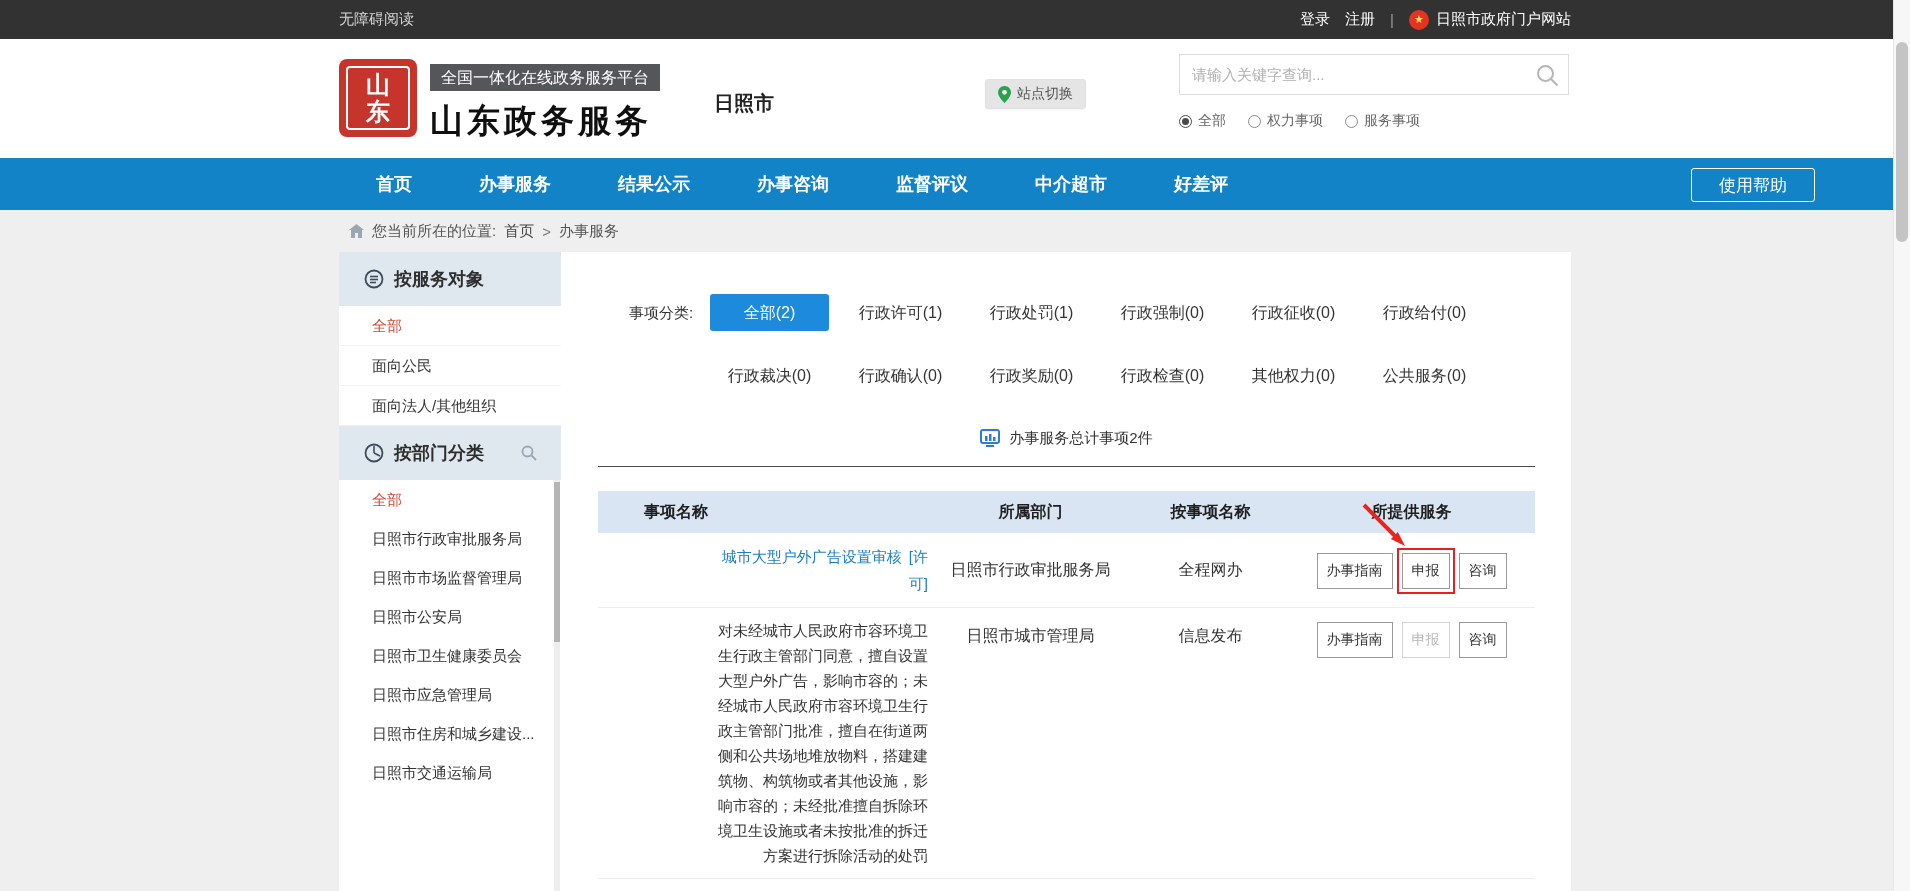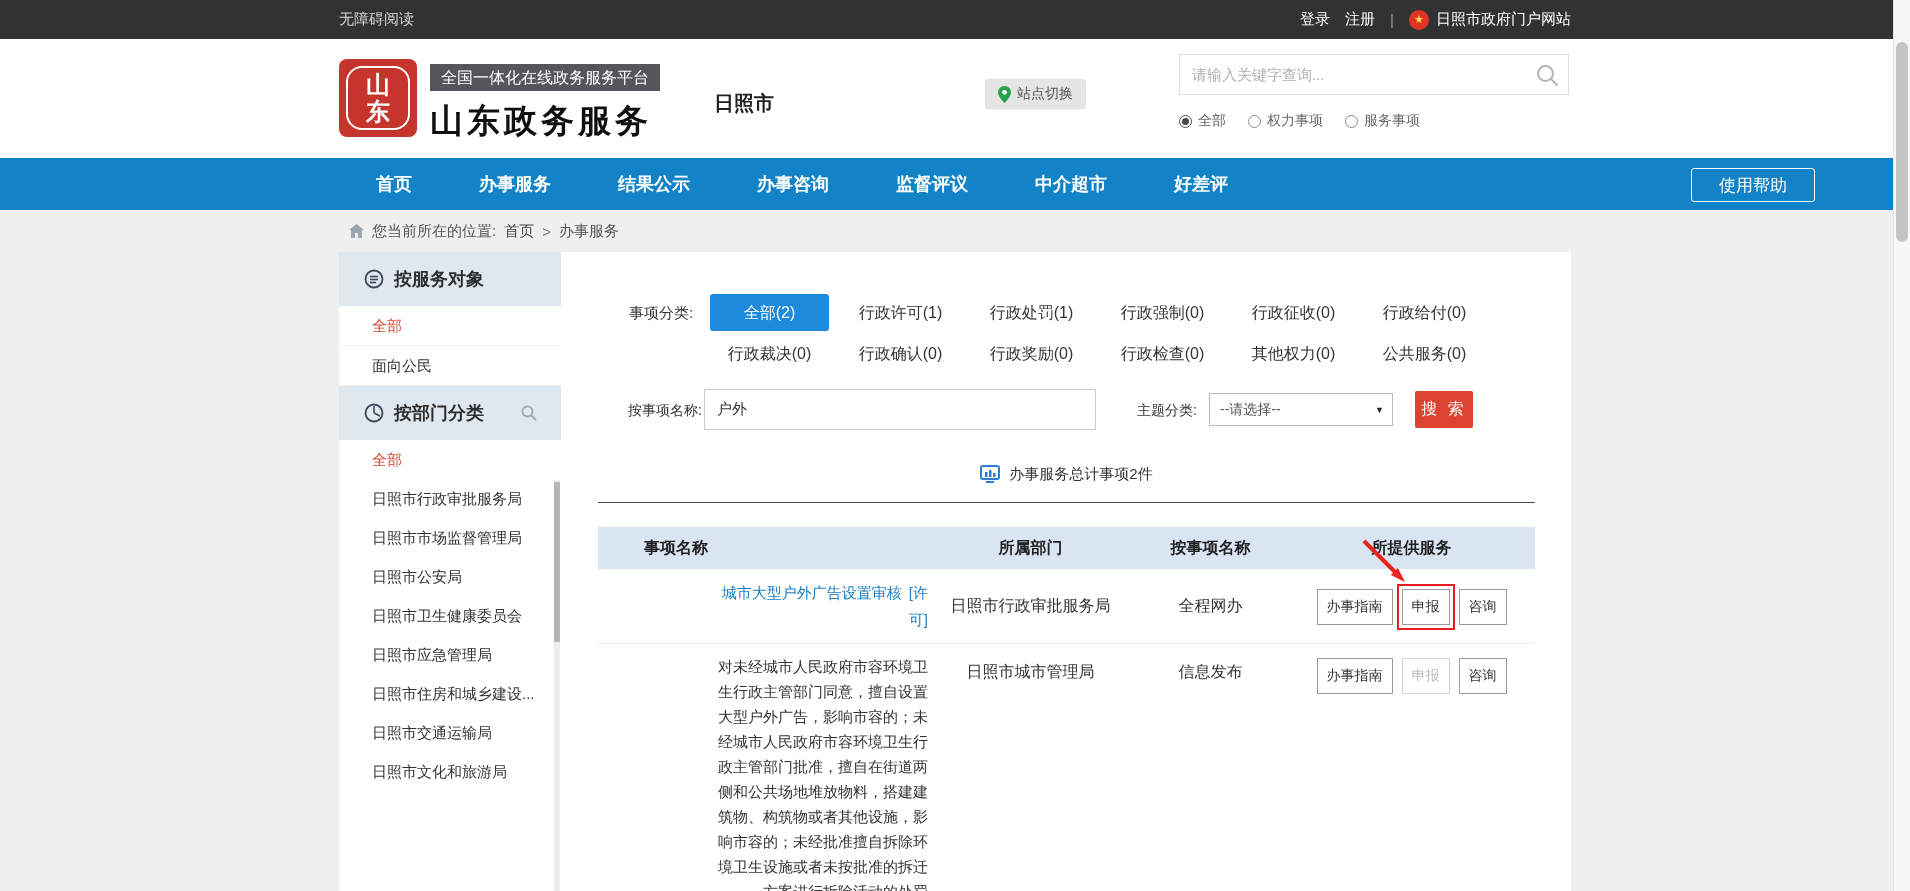--- a/index.html
+++ b/index.html
@@ -14,21 +14,21 @@
 .tb-right{display:flex;align-items:center;gap:15px;font-size:15px;color:#fff;}
 .tb-link{cursor:pointer;}
 .tb-sep{color:#9a9a9a;}
 .portal{display:flex;align-items:center;gap:7px;cursor:pointer;}
 .emblem{width:20px;height:20px;border-radius:50%;background:#e23325;display:inline-flex;align-items:center;justify-content:center;color:#ffd95e;font-size:11px;line-height:1;}
 
 
 .header{height:119px;background:#fff;}
 .logo{position:absolute;left:0;top:20px;display:flex;gap:13px;cursor:pointer;}
 .seal{width:78px;height:78px;background:#c5352b;border-radius:8px;display:flex;align-items:center;justify-content:center;}
-.seal-inner{width:64px;height:64px;border:2px solid #fff;border-radius:16px;display:flex;align-items:center;justify-content:center;}
+.seal-inner{width:64px;height:64px;border:2px solid #fff;border-radius:4px;display:flex;align-items:center;justify-content:center;}
 .seal-text{color:#fff;font-size:24px;font-weight:bold;line-height:27px;width:28px;text-align:center;}
 .logo-texts{padding-top:5px;}
 .badge{display:inline-block;background:#55565a;color:#fff;font-size:16px;line-height:27px;padding:0 11px;}
 .brand{margin-top:8px;font-size:33px;font-weight:bold;color:#0f0f0f;letter-spacing:4px;}
 .city{position:absolute;left:375px;top:51px;font-size:20px;font-weight:bold;color:#222;}
 .site-switch{position:absolute;left:646px;top:40px;height:30px;padding:0 12px;background:#e5e5e5;border:1px solid #e2e2e2;border-radius:3px;display:flex;align-items:center;gap:6px;font-size:14px;color:#555;cursor:pointer;box-shadow:0 1px 2px rgba(0,0,0,.05);}
 .search-box{position:absolute;right:2px;top:15px;width:390px;height:41px;border:1px solid #ddd;background:#fff;}
 .search-input{width:100%;height:100%;border:0;outline:none;padding:0 42px 0 12px;font-size:15px;color:#333;font-family:inherit;background:transparent;}
 .search-input::placeholder{color:#b0b0b0;}
 .search-mag{position:absolute;right:9px;top:9px;cursor:pointer;}
@@ -60,21 +60,21 @@
 .side-item{height:40px;line-height:39px;padding-left:33px;font-size:15px;color:#333;border-bottom:1px solid #f1f1f1;cursor:pointer;white-space:nowrap;}
 .dept-item{height:39px;line-height:39px;padding-left:33px;font-size:15px;color:#333;cursor:pointer;white-space:nowrap;overflow:hidden;}
 .side-item.active,.dept-item.active{color:#d14a35;}
 .side-scrollbar{position:absolute;left:215px;top:228px;bottom:0;width:6px;background:#ededed;}
 .side-scroll-thumb{position:absolute;left:0;top:2px;width:6px;height:160px;background:#b5b5b5;cursor:pointer;}
 
 
 .main{margin-left:37px;width:937px;padding-top:42px;}
 .filter-block{display:flex;}
 .filter-label{width:106px;padding-left:31px;font-size:15px;color:#333;line-height:37px;flex:none;}
-.filter-grid{display:grid;grid-template-columns:repeat(6,131px);row-gap:4px;}
+.filter-grid{display:grid;grid-template-columns:repeat(6,131px);row-gap:26px;}
 .filter-item{width:119px;height:37px;line-height:37px;text-align:center;font-size:16px;color:#333;cursor:pointer;margin:0 auto;border-radius:3px;white-space:nowrap;}
 .filter-item.active{background:#1e8adb;color:#fff;}
 
 .form-row{position:relative;height:41px;margin-top:17px;}
 .fr-label1{position:absolute;left:30px;top:13px;font-size:14px;color:#333;}
 .name-input{position:absolute;left:106px;top:0;width:392px;height:41px;border:1px solid #ccc;padding:0 12px;font-size:15px;color:#333;outline:none;font-family:inherit;background:#fff;}
 .fr-label2{position:absolute;left:539px;top:13px;font-size:14px;color:#333;}
 .topic-select{position:absolute;left:611px;top:4px;width:184px;height:33px;border:1px solid #bbb;background:#fff;display:flex;align-items:center;justify-content:space-between;padding:0 8px 0 10px;font-size:14px;color:#555;cursor:pointer;}
 .caret{font-size:9px;color:#222;}
 .submit-btn{position:absolute;left:817px;top:2px;width:58px;height:37px;background:#dc4330;color:#fff;font-size:16px;display:flex;align-items:center;justify-content:center;cursor:pointer;border-radius:2px;letter-spacing:3px;}
@@ -202,20 +202,21 @@
       <svg width="20" height="20" viewBox="0 0 20 20">
           <circle cx="10" cy="10" r="8.5" fill="none" stroke="#3c4c5c" stroke-width="1.8"></circle>
           <line x1="6" y1="7.5" x2="14" y2="7.5" stroke="#3c4c5c" stroke-width="1.6"></line>
           <line x1="6" y1="10.5" x2="14" y2="10.5" stroke="#3c4c5c" stroke-width="1.6"></line>
           <line x1="6" y1="13.5" x2="12" y2="13.5" stroke="#3c4c5c" stroke-width="1.6"></line>
         </svg>
       <span>按服务对象</span>
     </div>
     <div class="side-item active">全部</div>
     <div class="side-item">面向公民</div>
+    <div class="side-item">面向法人/其他组织</div>
 
     <div class="side-head">
       <svg width="20" height="20" viewBox="0 0 20 20">
           <circle cx="10" cy="10" r="8.5" fill="none" stroke="#3c4c5c" stroke-width="1.8"></circle>
           <line x1="10" y1="10" x2="10" y2="3" stroke="#3c4c5c" stroke-width="1.6"></line>
           <line x1="10" y1="10" x2="16" y2="13" stroke="#3c4c5c" stroke-width="1.6"></line>
         </svg>
       <span>按部门分类</span>
       <svg class="mag" width="16" height="16" viewBox="0 0 16 16">
           <circle cx="6.5" cy="6.5" r="5" fill="none" stroke="#9aa7b5" stroke-width="1.8"></circle>
@@ -223,21 +224,20 @@
         </svg>
     </div>
     <div class="dept-item active">全部</div>
     <div class="dept-item">日照市行政审批服务局</div>
     <div class="dept-item">日照市市场监督管理局</div>
     <div class="dept-item">日照市公安局</div>
     <div class="dept-item">日照市卫生健康委员会</div>
     <div class="dept-item">日照市应急管理局</div>
     <div class="dept-item">日照市住房和城乡建设...</div>
     <div class="dept-item">日照市交通运输局</div>
-    <div class="dept-item">日照市文化和旅游局</div>
   </div>
   <div class="side-scrollbar">
     <div class="side-scroll-thumb"></div>
   </div>
 
   <div class="main">
 
     <div class="filter-block">
       <div class="filter-label">事项分类:</div>
       <div class="filter-grid">
@@ -249,30 +249,20 @@
         <div class="filter-item">行政给付(0)</div>
         <div class="filter-item">行政裁决(0)</div>
         <div class="filter-item">行政确认(0)</div>
         <div class="filter-item">行政奖励(0)</div>
         <div class="filter-item">行政检查(0)</div>
         <div class="filter-item">其他权力(0)</div>
         <div class="filter-item">公共服务(0)</div>
       </div>
     </div>
 
-    <div class="form-row">
-      <span class="fr-label1">按事项名称:</span>
-      <input class="name-input" value="户外" style="">
-      <span class="fr-label2">主题分类:</span>
-      <div class="topic-select">
-        <span>--请选择--</span>
-        <span class="caret">▼</span>
-      </div>
-      <div class="submit-btn">搜 索</div>
-    </div>
 
     <div class="summary">
       <svg width="20" height="20" viewBox="0 0 20 20">
           <rect x="1" y="2" width="18" height="13" rx="2" fill="none" stroke="#2a7fd4" stroke-width="2"></rect>
           <rect x="5" y="8" width="2.5" height="5" fill="#2a7fd4"></rect>
           <rect x="9" y="6" width="2.5" height="7" fill="#2a7fd4"></rect>
           <rect x="13" y="9" width="2.5" height="4" fill="#2a7fd4"></rect>
           <rect x="6" y="17" width="8" height="2" fill="#2a7fd4"></rect>
         </svg>
       <span>办事服务总计事项2件</span>

